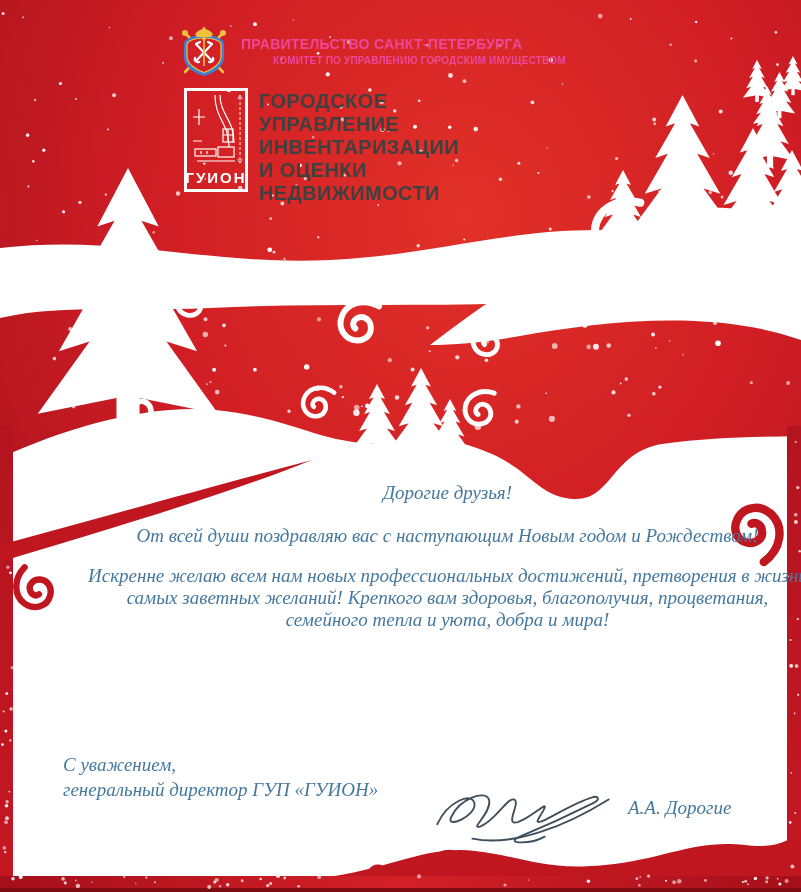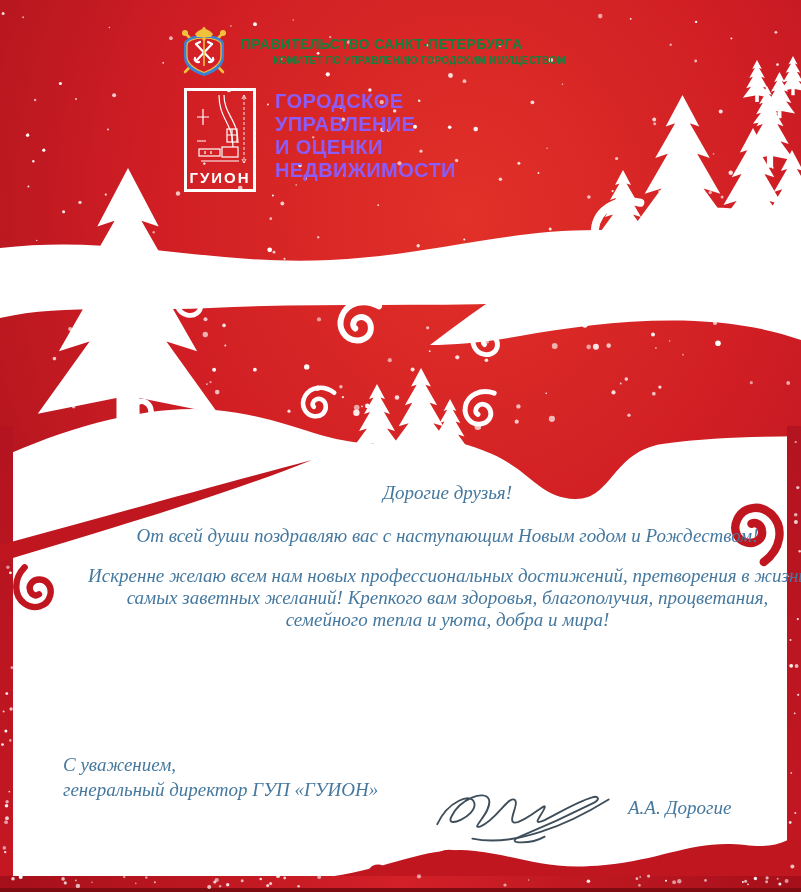--- a/index.html
+++ b/index.html
@@ -1,31 +1,31 @@
 <!DOCTYPE html>
 <html><head>
 <meta charset="utf-8">
 <style>
   html,body{margin:0;padding:0;background:#fff;}
   .card{position:relative;width:801px;height:892px;overflow:hidden;background:#fff;
         font-family:"Liberation Sans",sans-serif;}
   .card svg.bg{position:absolute;left:0;top:0;width:801px;height:892px;display:block;}
 
   
-  .gov{position:absolute;left:176px;top:26px;display:flex;align-items:center;gap:9px;color:#15803d;}
+  .gov{position:absolute;left:176px;top:26px;display:flex;align-items:center;gap:9px;color:#ec4899;}
   .gov-line1{font-size:14px;font-weight:bold;letter-spacing:.3px;white-space:nowrap;}
   .gov-line2{font-size:10px;font-weight:bold;letter-spacing:.2px;margin-top:3px;white-space:nowrap;padding-left:32px;}
 
   
   .org{position:absolute;left:184px;top:88px;display:flex;align-items:flex-start;gap:11px;}
-  .logo{position:relative;width:72px;height:104px;border:3px solid #fff;box-sizing:border-box;
+  .logo{position:relative;width:64px;height:104px;border:3px solid #fff;box-sizing:border-box;
         display:flex;flex-direction:column;justify-content:flex-end;align-items:center;}
   .logo svg{position:absolute;left:0;top:0;width:100%;height:100%;}
   .logo-text{position:relative;color:#fff;font-weight:bold;font-size:15px;letter-spacing:2px;margin-bottom:3px;}
-  .org-name{color:#8b5cf6;font-weight:bold;font-size:20px;line-height:23px;letter-spacing:.4px;margin-top:2px;margin-left:8px;}
+  .org-name{color:#404040;font-weight:bold;font-size:20px;line-height:23px;letter-spacing:.4px;margin-top:2px;}
   .org-name span{display:block;white-space:nowrap;}
 
   
   .message{position:absolute;left:40px;top:482px;width:721px;text-align:center;
            font-family:"Liberation Serif",serif;font-style:italic;
            color:#45789f;font-size:19px;margin-left:47px;}
   .message p{margin:0 0 18px 0;line-height:22px;}
   .message p.salutation{margin-bottom:21px;}
 
   
@@ -438,20 +438,21 @@
         <rect x="31" y="56" width="16" height="10"></rect>
         <path d="M10,70 h38 M14,63 v-3 M20,63 v-3"></path>
         <path d="M53,6 v66" stroke-dasharray="3,2" stroke-width="0.9"></path>
         <path d="M51,8 l2,-4 2,4 M51,68 l2,4 2,-4" stroke-width="0.9"></path>
       </svg>
       <div class="logo-text">ГУИОН</div>
     </div>
     <div class="org-name">
       <span>ГОРОДСКОЕ</span>
       <span>УПРАВЛЕНИЕ</span>
+      <span>ИНВЕНТАРИЗАЦИИ</span>
       <span>И ОЦЕНКИ</span>
       <span>НЕДВИЖИМОСТИ</span>
     </div>
   </div>
 
   <main class="message">
     <p class="salutation">Дорогие друзья!</p>
     <p>От всей души поздравляю вас с наступающим Новым годом и Рождеством!</p>
     <p>Искренне желаю всем нам новых профессиональных достижений, претворения в жизнь самых заветных желаний! Крепкого вам здоровья, благополучия, процветания, семейного тепла и уюта, добра и мира!</p>
   </main>

